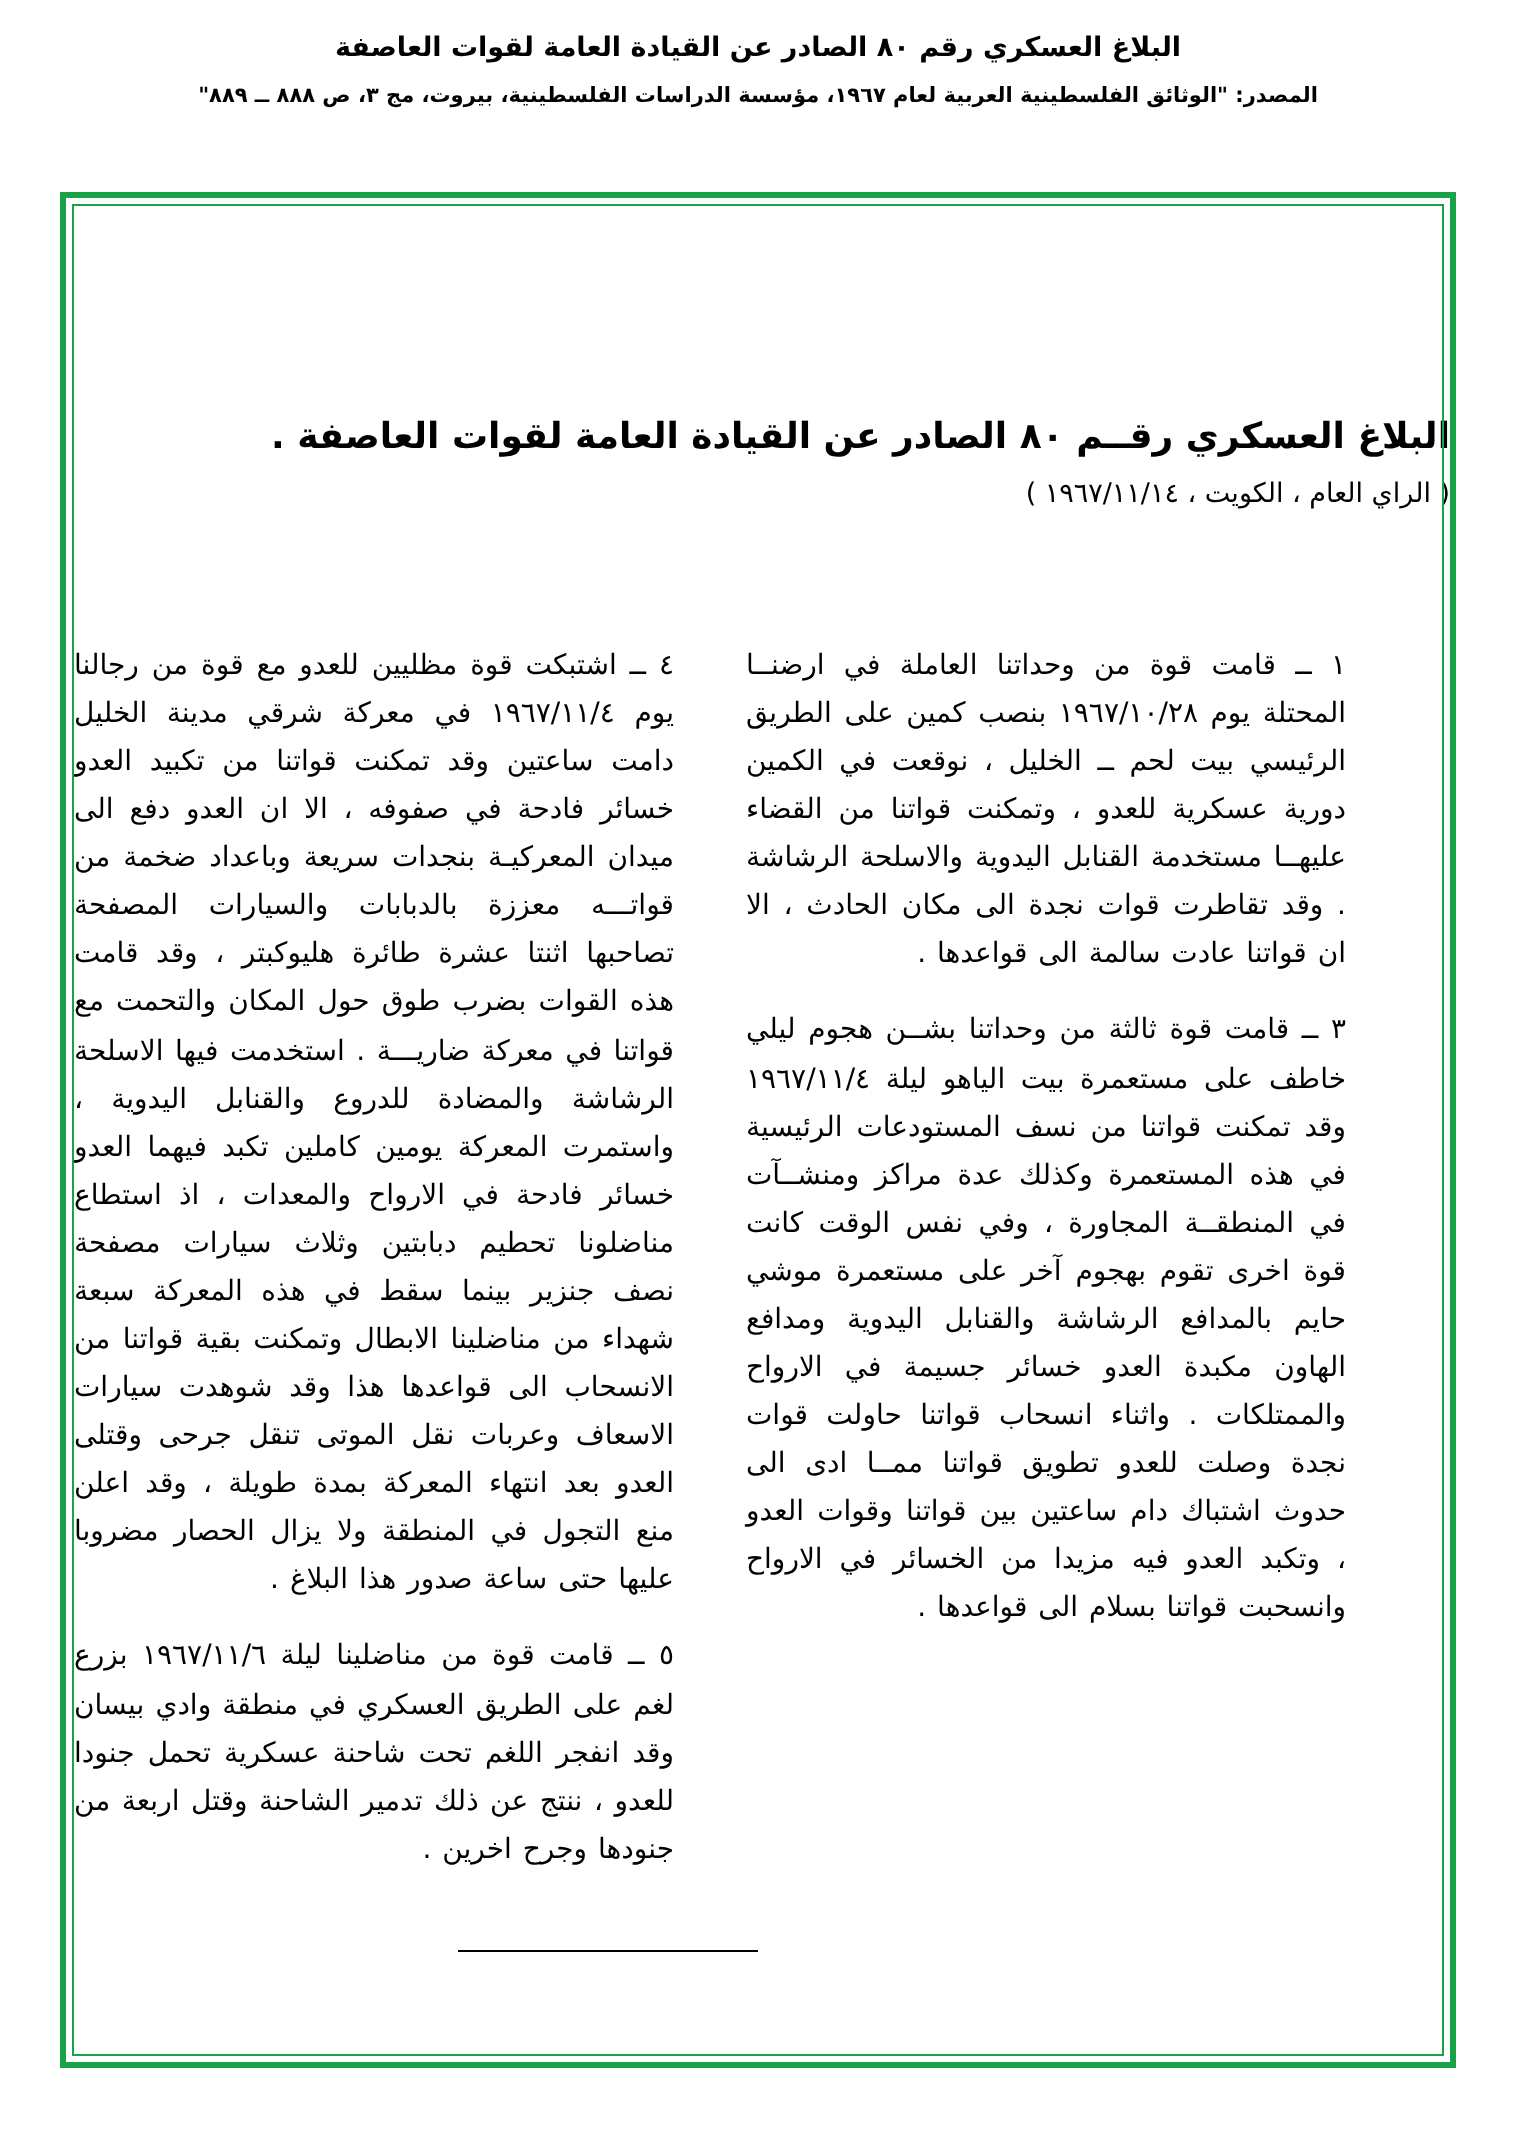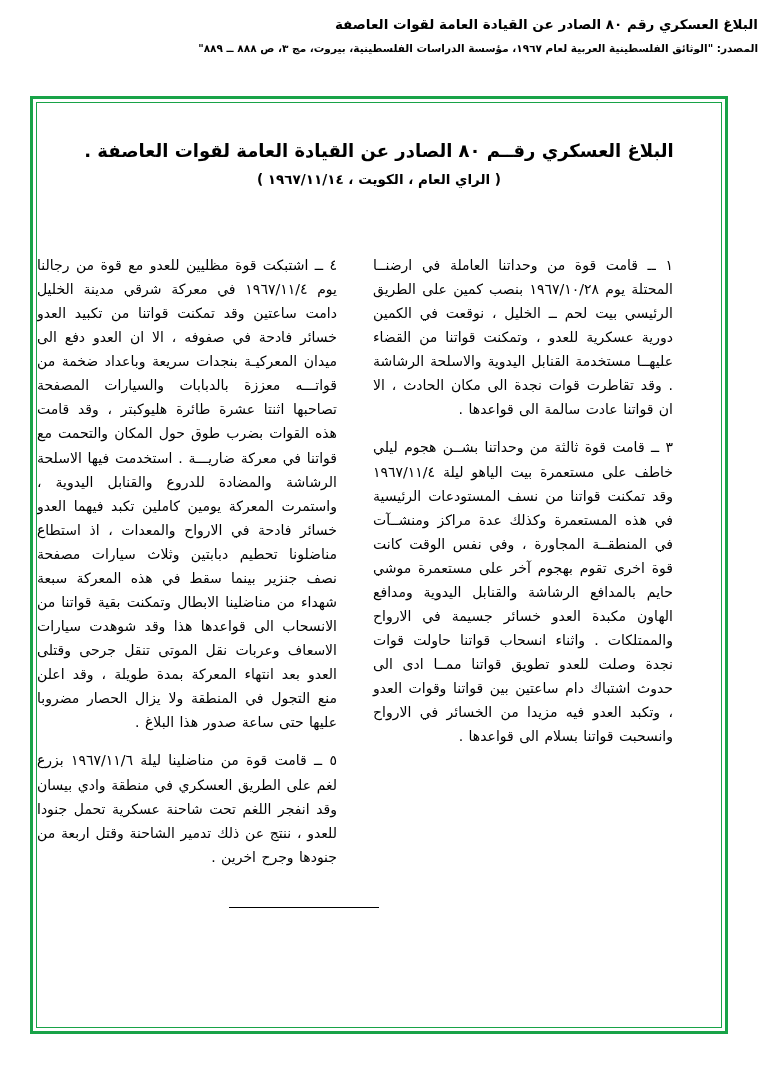--- a/index.html
+++ b/index.html
@@ -18,20 +18,21 @@
   .page {
     width: 758px;
     height: 1078px;
     position: relative;
     box-sizing: border-box;
   }
 
   
   .doc-header {
     padding-top: 14px;
+    text-align: center;
   }
   .doc-header .hdr-title {
     font-size: 13.5px;
     font-weight: bold;
     line-height: 1.5;
     direction: rtl;
   }
   .doc-header .hdr-source {
     font-size: 10.5px;
     font-weight: bold;
@@ -53,39 +54,39 @@
   }
   .frame-inner {
     position: absolute;
     inset: 3px;
     border: 1px solid #18a348;
     box-sizing: border-box;
   }
 
   
   .title-block {
-    margin-top: 38px;
-    text-align: center;
+    margin-top: 106px;
+    text-align: right;
     direction: rtl;
   }
   .title-block .main-title {
     font-size: 18px;
     font-weight: bold;
     line-height: 1.55;
     letter-spacing: 0.5px;
   }
   .title-block .date-line {
     font-size: 14.5px;
     font-weight: bold;
     margin-top: 30px;
     letter-spacing: 0.5px;
   }
   .title-block .ref-line {
     font-size: 13.5px;
-    font-weight: bold;
+    font-weight: normal;
     margin-top: 6px;
     letter-spacing: 0.3px;
   }
 
   
   .body-cols {
     margin-top: 52px;
     padding: 0 52px 0 52px;
     display: flex;
     flex-direction: row;

